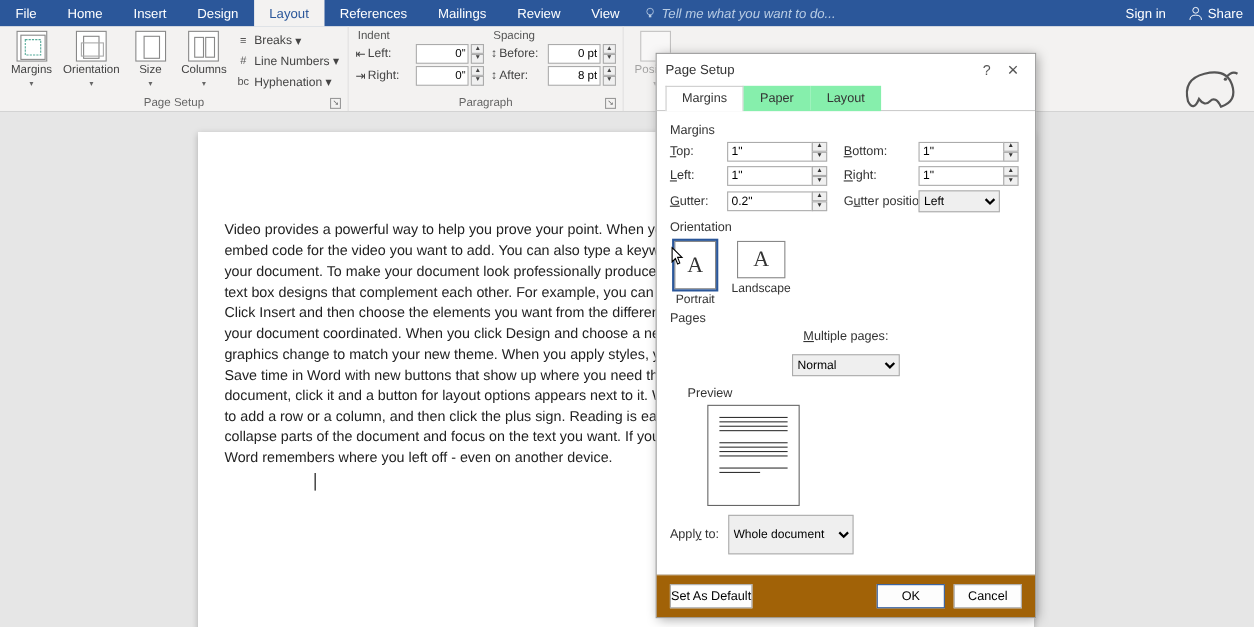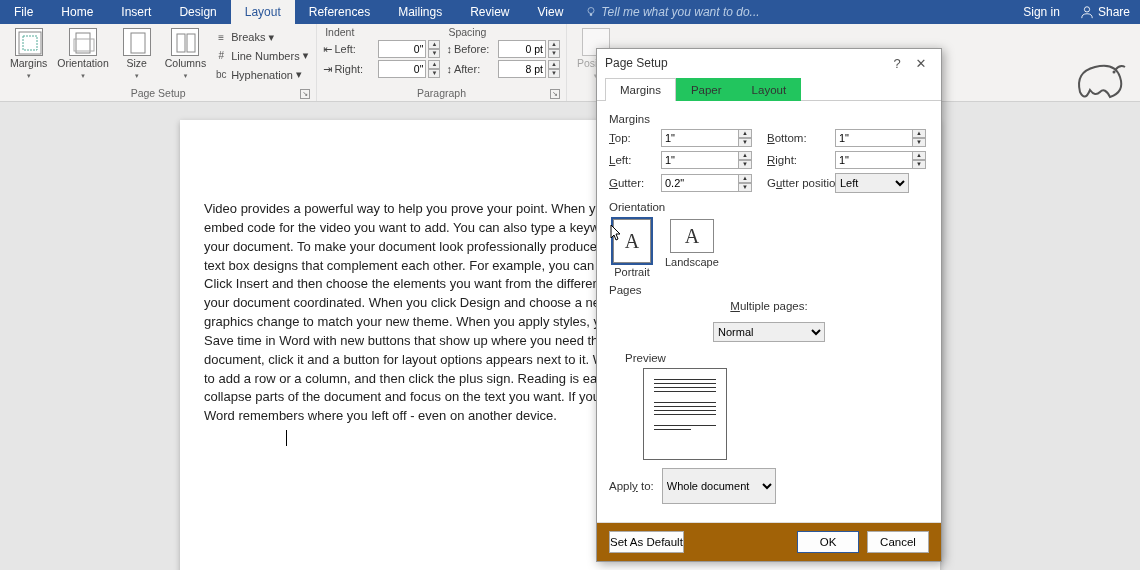--- a/index.html
+++ b/index.html
@@ -47,41 +47,41 @@
 .page { position: absolute; left: 180px; top: 18px; width: 760px; height: 700px; background: #fff; box-shadow: 0 2px 6px rgba(0,0,0,0.25); padding: 80px 60px 40px 24px; }
 .page p { font-size: 13px; color: #222; line-height: 1.45; }
 .cursor-caret { display:inline-block; width:1px; height:16px; background:#000; margin-left:82px; margin-top:4px; }
 
 
 .dialog { position: absolute; left: 596px; top: 48px; width: 346px; background: #fff; border: 1px solid #999; box-shadow: 2px 2px 10px rgba(0,0,0,0.35); font-size: 11.5px; color: #333; }
 .dialog-title { height: 28px; display: flex; align-items: center; padding: 0 8px; }
 .dialog-title .t { flex: 1; font-size: 12px; }
 .dialog-title .btn { width: 24px; text-align: center; cursor: pointer; font-size: 13px; color: #555; }
 .dialog-tabs { display: flex; border-bottom: 1px solid #ccc; padding: 0 8px; gap: 0; }
-.dialog-tabs .dtab { padding: 5px 14px; border: 1px solid transparent; border-bottom: none; cursor: pointer; font-size: 11.5px; position: relative; top: 1px; background: #22c55e; }
+.dialog-tabs .dtab { padding: 5px 14px; border: 1px solid transparent; border-bottom: none; cursor: pointer; font-size: 11.5px; position: relative; top: 1px; background: #86efac; }
 .dialog-tabs .dtab.active { border-color: #ccc; background: #fff; }
 .dialog-body { padding: 8px 12px 10px 12px; }
 .sect-h { font-size: 11.5px; margin: 4px 0 4px 0; }
 .form-grid { display: grid; grid-template-columns: 52px 78px 18px 78px 78px 18px; row-gap: 4px; align-items: center; }
 .form-grid .fl { font-size: 11.5px; }
 .form-grid input.txt { height: 18px; border: 1px solid #ababab; font-size: 11px; padding: 0 3px; width: 100%; }
 .form-grid select { height: 20px; border: 1px solid #ababab; font-size: 11px; width: 74px; }
 .spin2 { display:flex; flex-direction:column; width:14px; margin-left:-1px;}
 .spin2 div { height:9px; border:1px solid #ababab; background:#f0f0f0; font-size:6px; text-align:center; line-height:6px; cursor:pointer;}
 
 .orient-row { display: flex; gap: 14px; margin: 6px 0 6px 4px; }
 .orient-opt { display: flex; flex-direction: column; align-items: center; gap: 3px; cursor: pointer; }
 .orient-opt .pg { width: 38px; height: 44px; border: 1px solid #888; display: flex; align-items: center; justify-content: center; background: #fff; }
 .orient-opt.sel .pg { outline: 2px solid #2b579a; }
 .orient-opt.land .pg { width: 44px; height: 34px; }
 .orient-opt .A { font-size: 20px; font-family: Georgia, serif; }
 .orient-opt .cap { font-size: 11px; }
 
 .mp-row { display: flex; align-items: center; gap: 10px; margin: 4px 0 8px 0; flex-direction: column; }
-.mp-row select { height: 20px; border: 1px solid #ababab; font-size: 11px; width: 112px; }
+.mp-row select { height: 20px; border: 1px solid #ababab; font-size: 11px; width: 98px; }
 
 .preview-box { width: 84px; height: 92px; border: 1px solid #666; margin: 4px 0 8px 34px; padding: 10px 10px; display: flex; flex-direction: column; gap: 3px; }
 .preview-box .ln { height: 1px; background: #333; }
 .preview-box .ln.half { width: 60%; }
 
 .apply-row { display: flex; align-items: center; gap: 8px; margin: 4px 0 8px 0; }
 .apply-row select { height: 36px; border: 1px solid #ababab; font-size: 11px; width: 114px; }
 
 .dialog-footer { border-top: 1px solid #ddd; padding: 8px 12px; display: flex; align-items: center; gap: 8px; background: #a16207; }
 .dialog-footer .left { flex: 1; }

